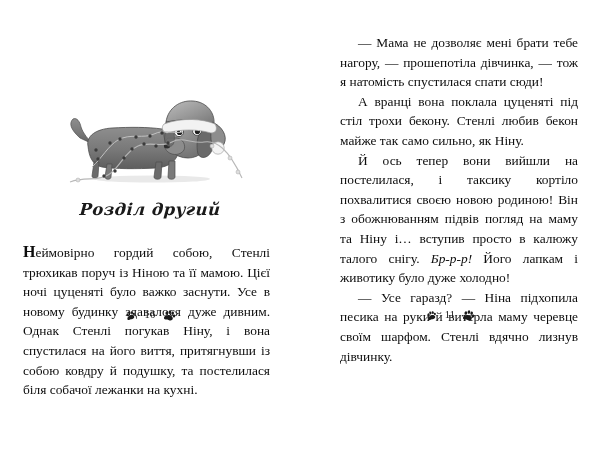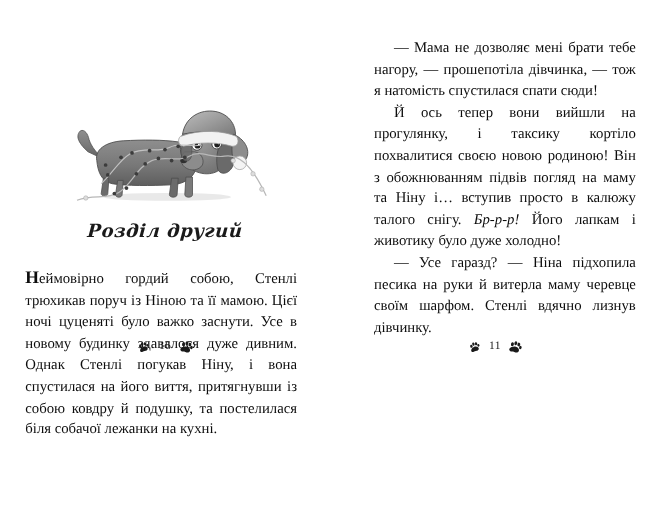--- a/index.html
+++ b/index.html
@@ -228,21 +228,22 @@
           <path d="M12.6 11.2c3.6 0 6.6 2.6 6.6 5.6 0 2.6-2.4 4-5.2 4-1.6 0-2.6-.6-4.2-.6-1.8 0-3 .8-4.6.4-2-.5-2.8-2.2-2.2-4 .9-3 5.8-5.4 9.6-5.4z"></path>
         </svg>
       </span>
     </div>
   </div>
 
   <div class="page page-right">
 
     <div class="body-text">
       <p><span>— Мама не дозволяє мені брати тебе нагору, — прошепотіла дівчинка, — тож я натомість спустилася спати сюди!</span></p>
-      <p><span>Й ось тепер вони вийшли на прогулянку, і таксику кортіло похвалитися своєю новою родиною! Він з обожнюванням підвів погляд на маму та Ніну і… вступив просто в калюжу талого снігу. </span><span class="it">Бр-р-р!</span><span> Його лапкам і животику було дуже холодно!</span></p>
+      <p><span>А вранці вона поклала цуценяті під стіл трохи бекону. Стенлі любив бекон майже так само сильно, як Ніну.</span></p>
+      <p><span>Й ось тепер вони вийшли на постелилася, і таксику кортіло похвалитися своєю новою родиною! Він з обожнюванням підвів погляд на маму та Ніну і… вступив просто в калюжу талого снігу. </span><span class="it">Бр-р-р!</span><span> Його лапкам і животику було дуже холодно!</span></p>
       <p><span>— Усе гаразд? — Ніна підхопила песика на руки й витерла маму черевце своїм шарфом. Стенлі вдячно лизнув дівчинку.</span></p>
     </div>
 
     <div class="page-footer">
       <span class="paw paw-left">
         <svg viewBox="0 0 24 24" width="13" height="13" xmlns="http://www.w3.org/2000/svg" fill="#1a1a1a">
           <ellipse cx="6.2" cy="8.4" rx="2.5" ry="3.3"></ellipse>
           <ellipse cx="11.4" cy="5.6" rx="2.4" ry="3.4"></ellipse>
           <ellipse cx="16.8" cy="6.6" rx="2.4" ry="3.2"></ellipse>
           <ellipse cx="20.4" cy="11" rx="2.2" ry="2.8"></ellipse>

